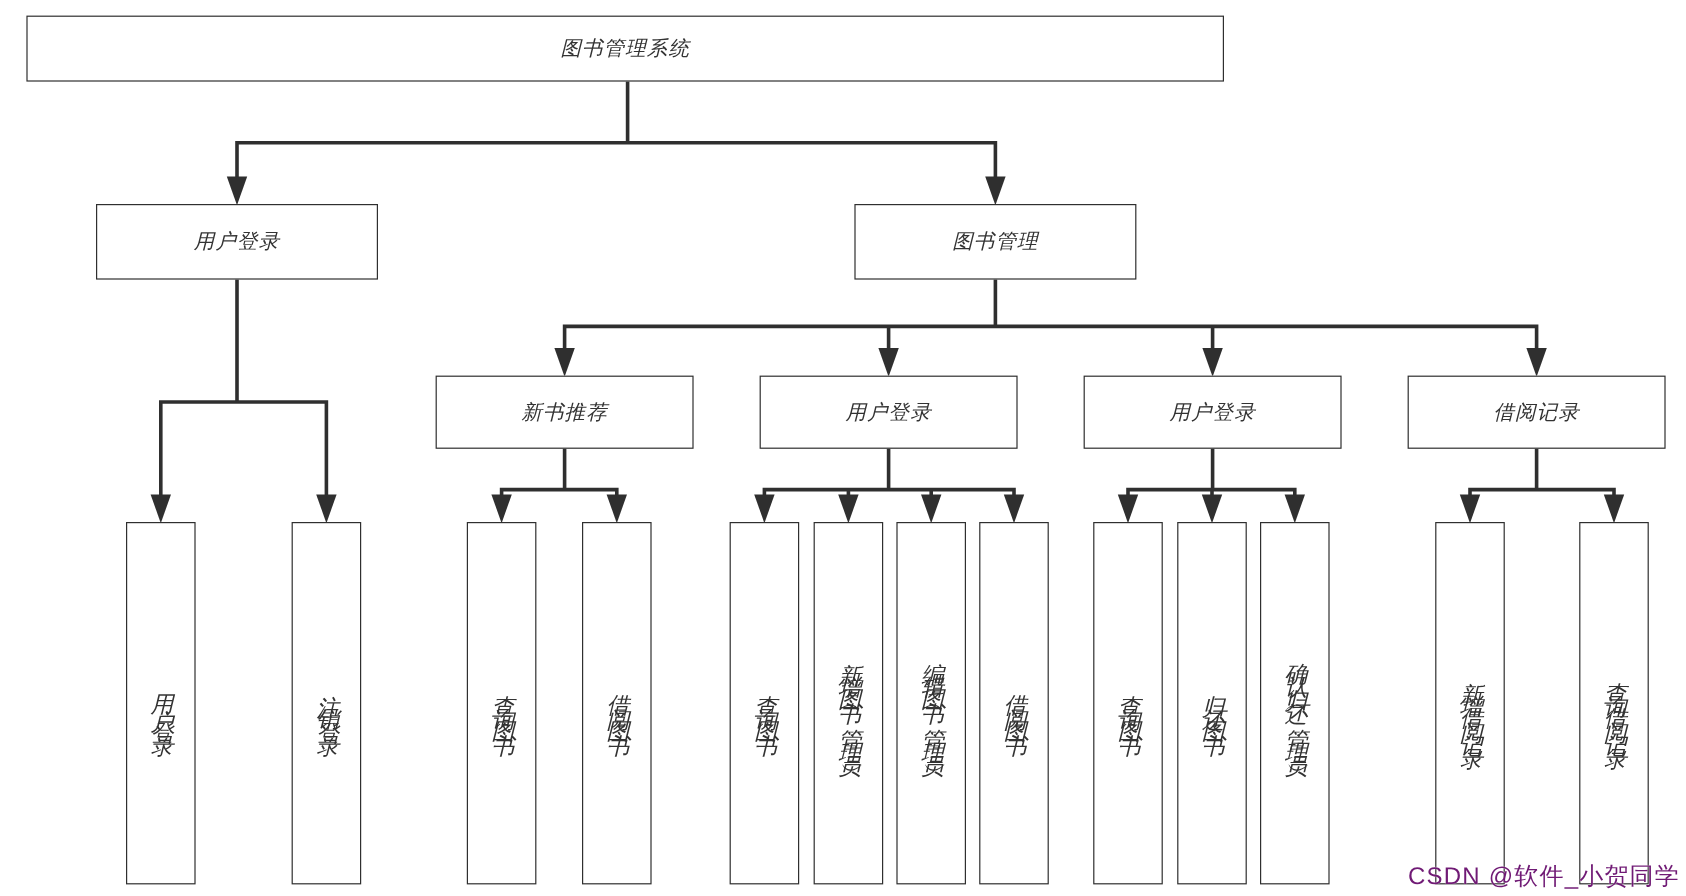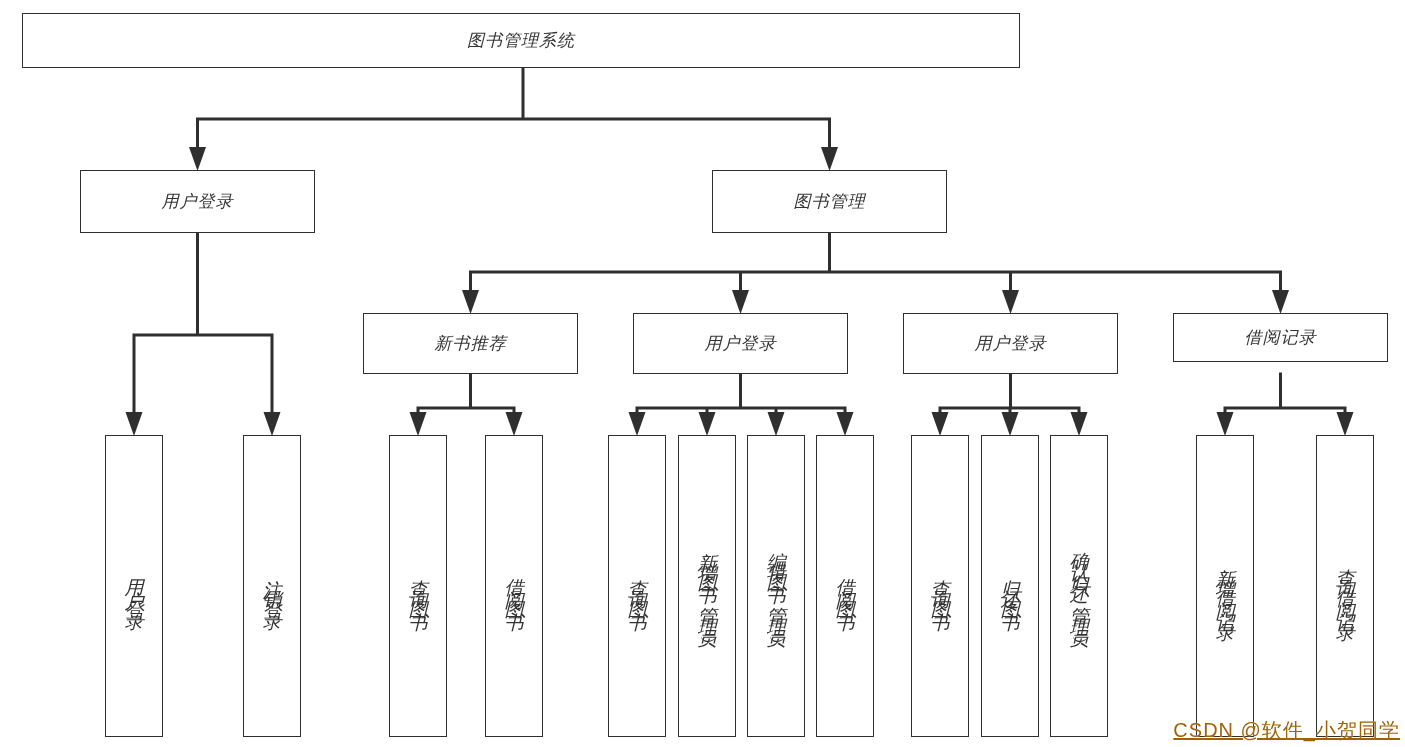--- a/index.html
+++ b/index.html
@@ -81,29 +81,29 @@
       <polygon points="1225,436 1216.5,412 1233.5,412" fill="#2f2f2f"></polygon>
       <polygon points="1345,436 1336.5,412 1353.5,412" fill="#2f2f2f"></polygon>
     </svg>
   <div id="nodes">
       <div class="node" style="left: 22px; top: 13px; width: 998px; height: 55px; border-color: rgb(47, 47, 47); color: rgb(51, 51, 51);">图书管理系统</div>
       <div class="node" style="left: 80px; top: 170px; width: 235px; height: 63px; border-color: rgb(47, 47, 47); color: rgb(51, 51, 51);">用户登录</div>
       <div class="node" style="left: 712px; top: 170px; width: 235px; height: 63px; border-color: rgb(47, 47, 47); color: rgb(51, 51, 51);">图书管理</div>
       <div class="node" style="left: 363px; top: 313px; width: 215px; height: 61px; border-color: rgb(47, 47, 47); color: rgb(51, 51, 51); text-align: center;">新书推荐</div>
       <div class="node" style="left: 633px; top: 313px; width: 215px; height: 61px; border-color: rgb(47, 47, 47); color: rgb(51, 51, 51);">用户登录</div>
       <div class="node" style="left: 903px; top: 313px; width: 215px; height: 61px; border-color: rgb(47, 47, 47); color: rgb(51, 51, 51);">用户登录</div>
-      <div class="node" style="left: 1173px; top: 313px; width: 215px; height: 49px; border-color: rgb(47, 47, 47); color: rgb(51, 51, 51);">借阅记录</div>
+      <div class="node" style="left: 1173px; top: 313px; width: 215px; height: 61px; border-color: rgb(47, 47, 47); color: rgb(51, 51, 51);">借阅记录</div>
       <div class="node v" style="left: 105px; top: 435px; width: 58px; height: 302px; border-color: rgb(47, 47, 47); color: rgb(51, 51, 51);">用户登录</div>
       <div class="node v" style="left: 243px; top: 435px; width: 58px; height: 302px; border-color: rgb(47, 47, 47); color: rgb(51, 51, 51);">注销登录</div>
       <div class="node v" style="left: 389px; top: 435px; width: 58px; height: 302px; border-color: rgb(47, 47, 47); color: rgb(51, 51, 51);">查询图书</div>
       <div class="node v" style="left: 485px; top: 435px; width: 58px; height: 302px; border-color: rgb(47, 47, 47); color: rgb(51, 51, 51);">借阅图书</div>
       <div class="node v" style="left: 608px; top: 435px; width: 58px; height: 302px; border-color: rgb(47, 47, 47); color: rgb(51, 51, 51);">查询图书</div>
       <div class="node v" style="left: 678px; top: 435px; width: 58px; height: 302px; border-color: rgb(47, 47, 47); color: rgb(51, 51, 51);">新增图书（管理员）</div>
       <div class="node v" style="left: 747px; top: 435px; width: 58px; height: 302px; border-color: rgb(47, 47, 47); color: rgb(51, 51, 51);">编辑图书（管理员）</div>
       <div class="node v" style="left: 816px; top: 435px; width: 58px; height: 302px; border-color: rgb(47, 47, 47); color: rgb(51, 51, 51);">借阅图书</div>
       <div class="node v" style="left: 911px; top: 435px; width: 58px; height: 302px; border-color: rgb(47, 47, 47); color: rgb(51, 51, 51);">查询图书</div>
       <div class="node v" style="left: 981px; top: 435px; width: 58px; height: 302px; border-color: rgb(47, 47, 47); color: rgb(51, 51, 51);">归还图书</div>
       <div class="node v" style="left: 1050px; top: 435px; width: 58px; height: 302px; border-color: rgb(47, 47, 47); color: rgb(51, 51, 51);">确认归还（管理员）</div>
       <div class="node v" style="left: 1196px; top: 435px; width: 58px; height: 302px; border-color: rgb(47, 47, 47); color: rgb(51, 51, 51);">新增借阅记录</div>
       <div class="node v" style="left: 1316px; top: 435px; width: 58px; height: 302px; border-color: rgb(47, 47, 47); color: rgb(51, 51, 51);">查询借阅记录</div>
     </div>
-  <div class="watermark" style="color: #a16207; text-decoration: underline;">CSDN @软件_小贺同学</div>
+  <div class="watermark" style="color: #701a75;">CSDN @软件_小贺同学</div>
 </div>
 
 </body></html>

